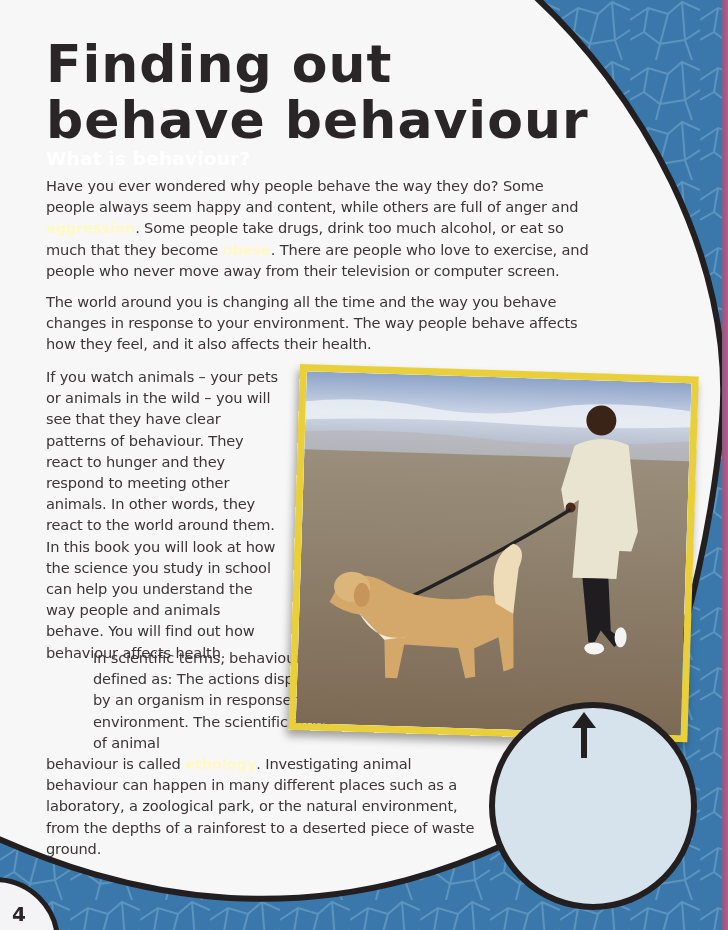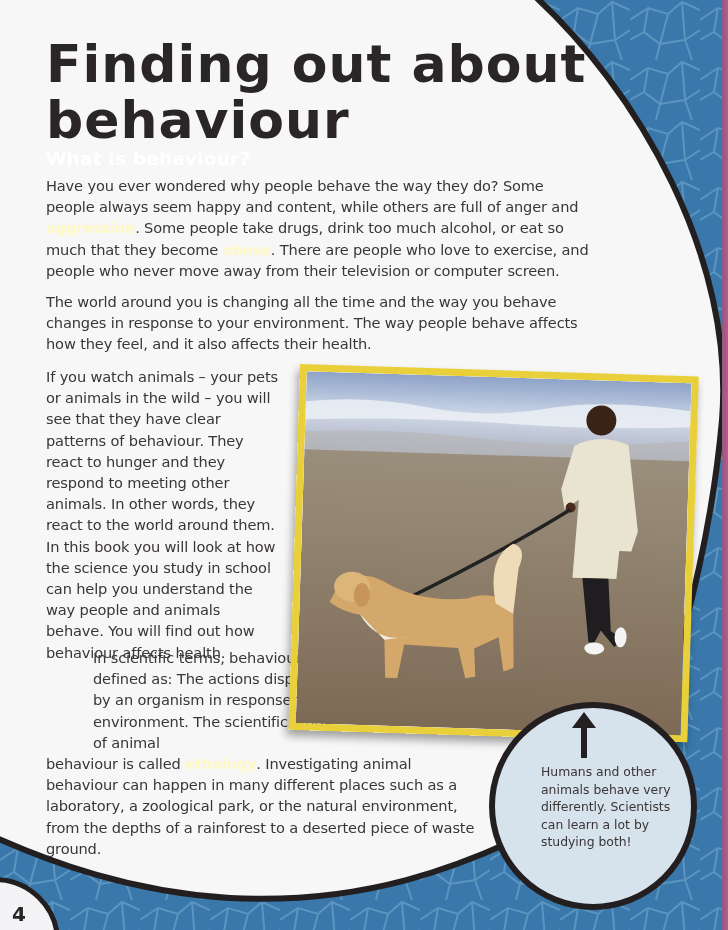--- a/index.html
+++ b/index.html
@@ -72,21 +72,21 @@
     <pattern id="cells" width="70" height="60" patternUnits="userSpaceOnUse">
       <path d="M0 20 L18 8 L38 14 L52 2 L70 10 M18 8 L14 32 L30 44 L38 14 M30 44 L55 40 L52 2 M55 40 L70 30 M14 32 L0 40 M30 44 L26 60 M55 40 L62 60" fill="none" stroke="#8fc0e0" stroke-width="2" opacity="0.55"></path>
     </pattern>
   </defs>
   <rect width="728" height="930" fill="#3a78ab"></rect>
   <rect width="728" height="930" fill="url(#cells)" opacity="0.7"></rect>
   <path d="M -10 -10 L 528 -10 C 640 90, 735 260, 722 420 C 712 530, 690 610, 660 720 L 560 818 C 460 870, 360 905, 230 898 C 130 892, 50 862, -10 835 Z" fill="#f7f7f8" stroke="#231f20" stroke-width="6"></path>
 </svg>
 <div class="pink-strip"></div>
 
-<h1 class="title">Finding out about behaviour</h1>
+<h1 class="title">Finding out behave behaviour</h1>
 <h2 class="subheading">What is behaviour?</h2>
 
 <p class="para p1"><span>Have you ever wondered why people behave the way they do? Some people always seem happy and content, while others are full of anger and </span><b>aggression</b><span>. Some people take drugs, drink too much alcohol, or eat so much that they become </span><b>obese</b><span>. There are people who love to exercise, and people who never move away from their television or computer screen.</span></p>
 
 <p class="para p2">The world around you is changing all the time and the way you behave changes in response to your environment. The way people behave affects how they feel, and it also affects their health.</p>
 
 <p class="para p3">If you watch animals – your pets or animals in the wild – you will see that they have clear patterns of behaviour. They react to hunger and they respond to meeting other animals. In other words, they react to the world around them. In this book you will look at how the science you study in school can help you understand the way people and animals behave. You will find out how behaviour affects health.</p>
 
 <p class="para p4">In scientific terms, behaviour is defined as: The actions displayed by an organism in response to its environment. The scientific study of animal</p>
 <p class="para p4-wide"><span>behaviour is called </span><b>ethology</b><span>. Investigating animal behaviour can happen in many different places such as a laboratory, a zoological park, or the natural environment, from the depths of a rainforest to a deserted piece of waste ground.</span></p>
@@ -127,17 +127,16 @@
       <ellipse cx="52" cy="214" rx="18" ry="15" fill="#dcb57a"></ellipse>
       <ellipse cx="62" cy="222" rx="8" ry="12" fill="#c7955a"></ellipse>
     </g>
   </svg>
 </div>
 
 <div class="caption-circle">
   <svg class="arrow" viewBox="0 0 26 46">
     <path d="M13 0 L25 16 L16 16 L16 46 L10 46 L10 16 L1 16 Z" fill="#231f20"></path>
   </svg>
-  <p class="caption-text">Humans and other animals behave very differently. Scientists can learn a lot by studying both!</p>
 </div>
 
 <div class="page-number-circle"></div>
 <p class="page-number">4</p>
 
 </body></html>

